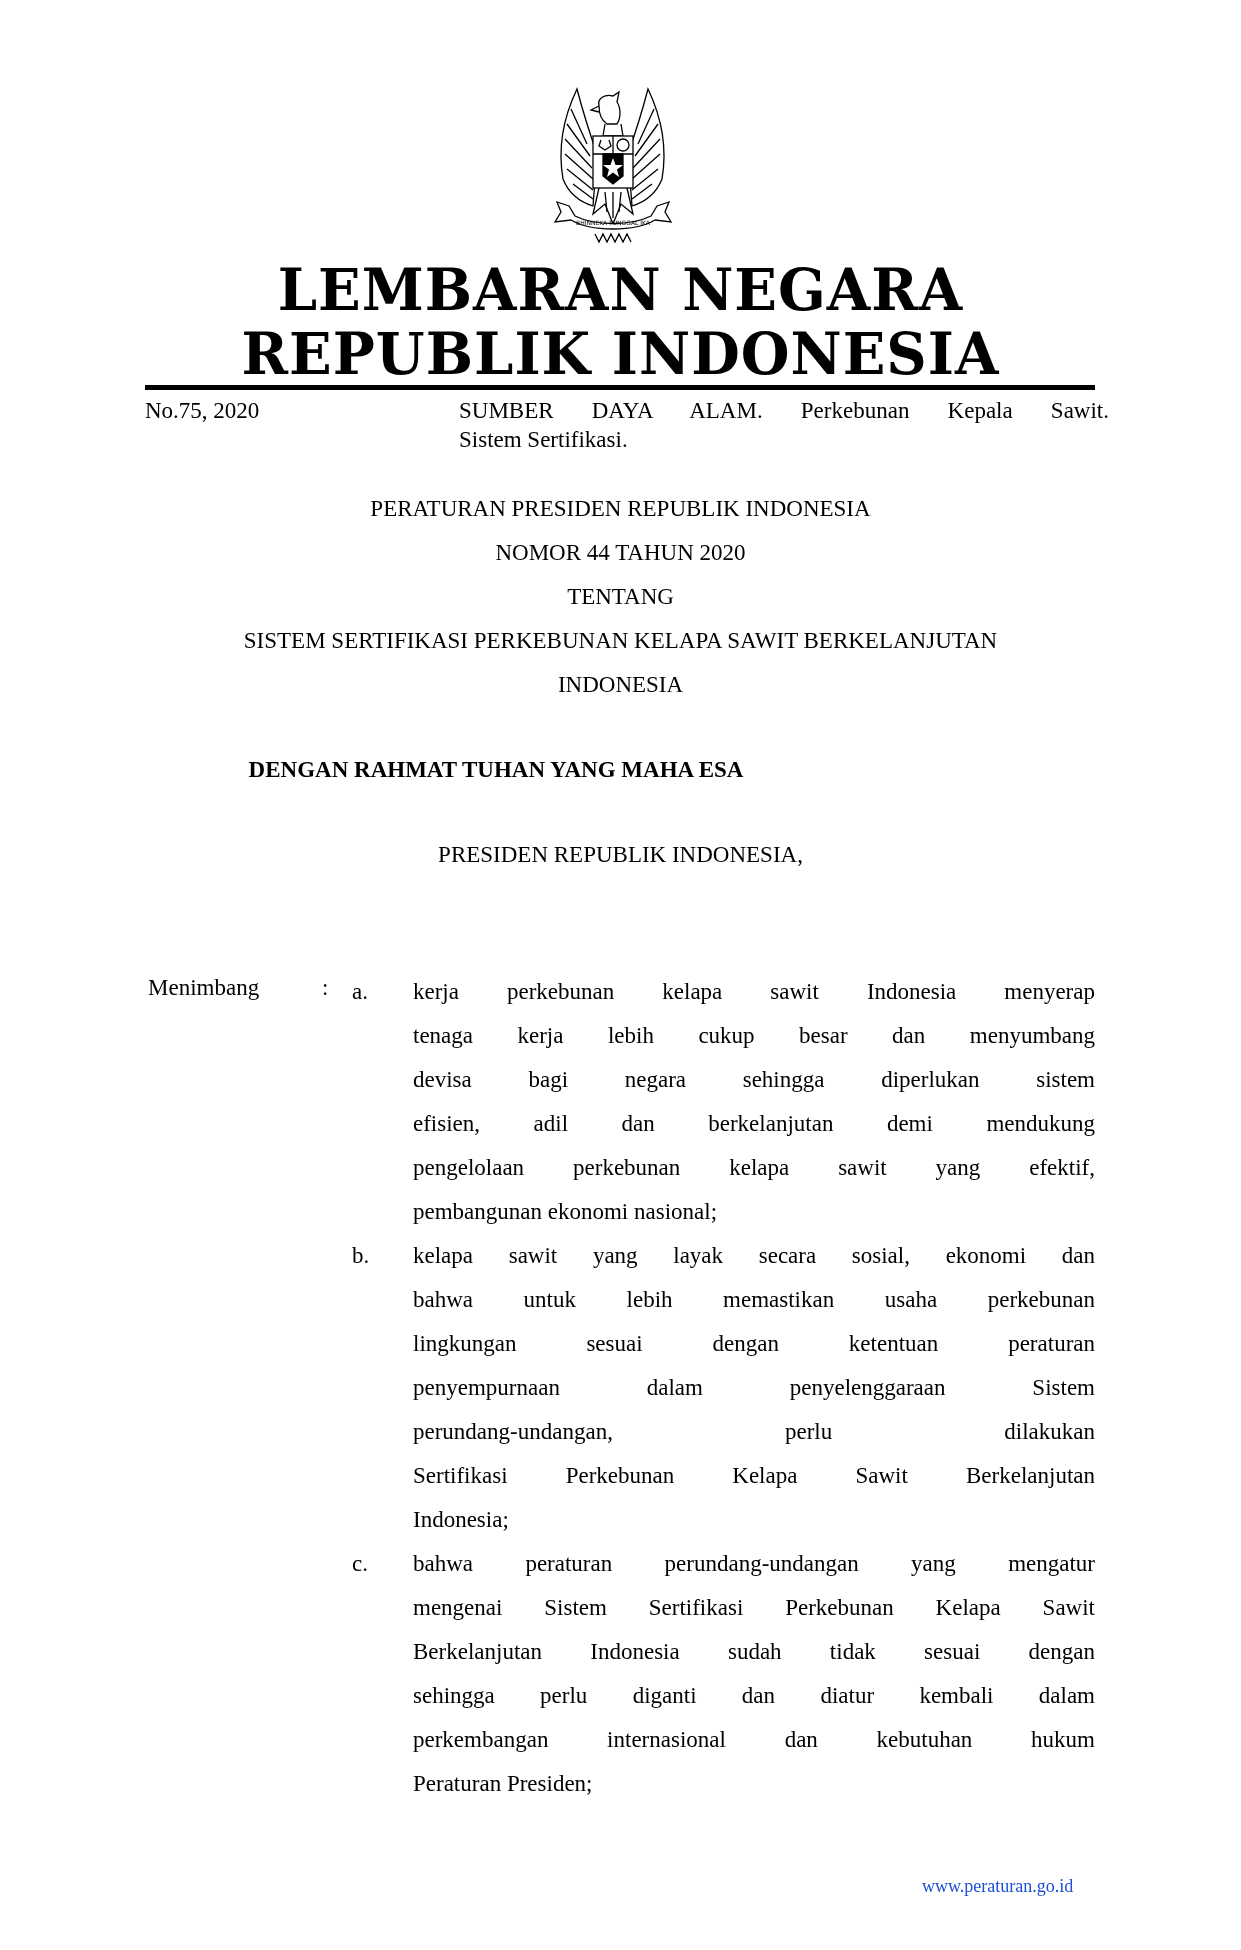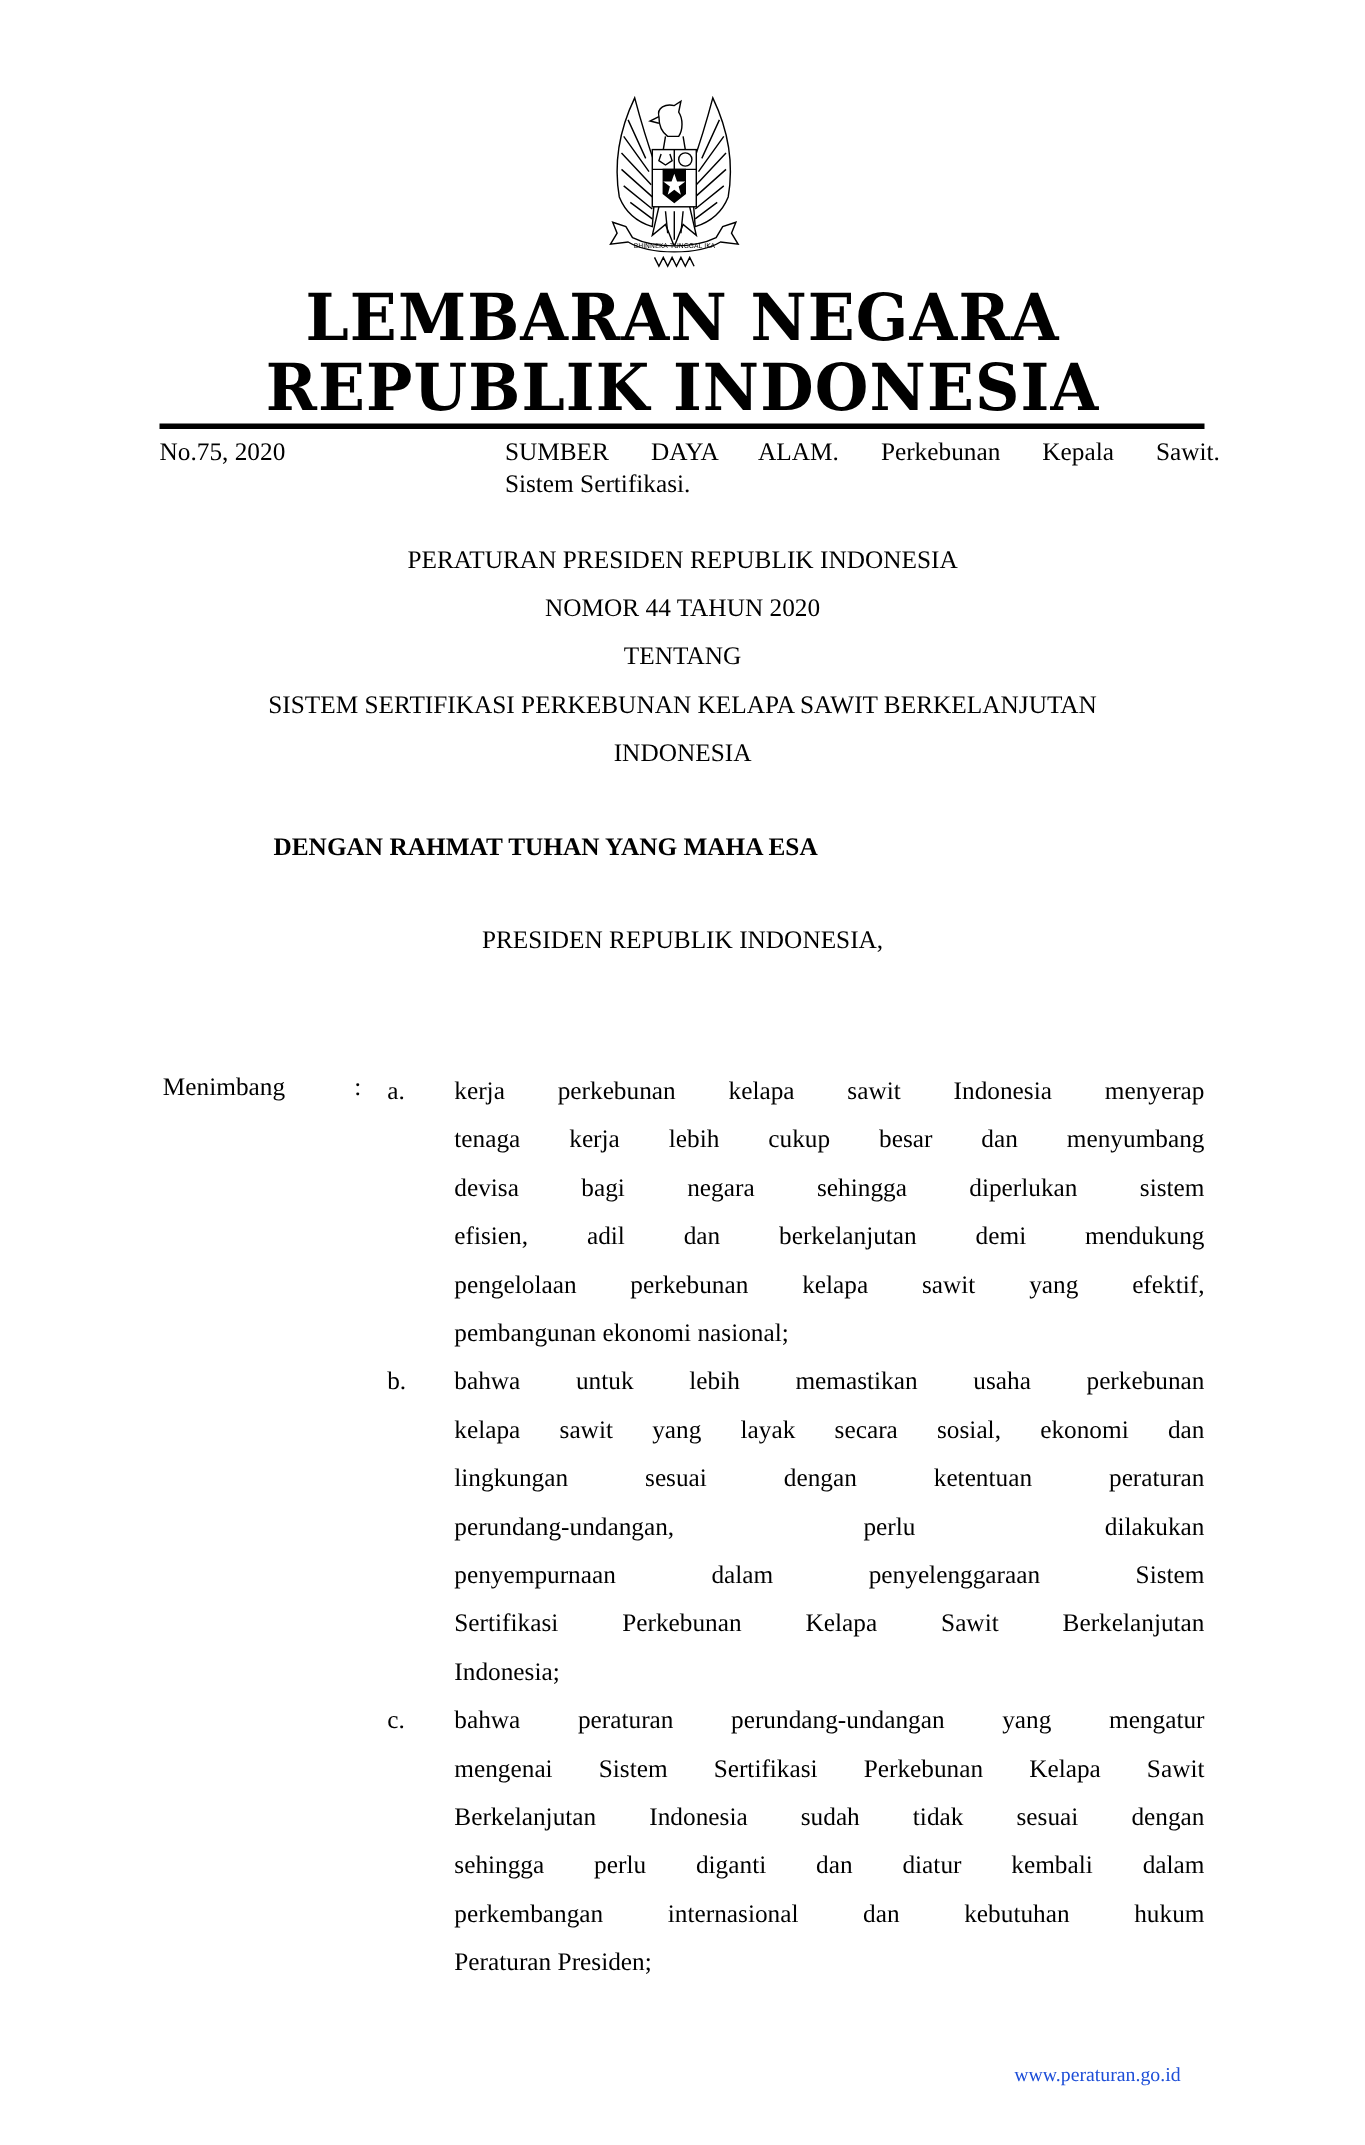--- a/index.html
+++ b/index.html
@@ -97,25 +97,25 @@
         <span class="ln">tenaga kerja lebih cukup besar dan menyumbang</span>
         <span class="ln">devisa bagi negara sehingga diperlukan sistem</span>
         <span class="ln">efisien, adil dan berkelanjutan demi mendukung</span>
         <span class="ln">pengelolaan perkebunan kelapa sawit yang efektif,</span>
         <span class="ln last">pembangunan ekonomi nasional;</span>
       </div>
     </div>
     <div class="item" style="top: 1234px;">
       <div class="marker">b.</div>
       <div class="body">
+        <span class="ln">kelapa sawit yang layak secara sosial, ekonomi dan</span>
         <span class="ln">bahwa untuk lebih memastikan usaha perkebunan</span>
-        <span class="ln">kelapa sawit yang layak secara sosial, ekonomi dan</span>
         <span class="ln">lingkungan sesuai dengan ketentuan peraturan</span>
+        <span class="ln">penyempurnaan dalam penyelenggaraan Sistem</span>
         <span class="ln">perundang-undangan, perlu dilakukan</span>
-        <span class="ln">penyempurnaan dalam penyelenggaraan Sistem</span>
         <span class="ln">Sertifikasi Perkebunan Kelapa Sawit Berkelanjutan</span>
         <span class="ln last">Indonesia;</span>
       </div>
     </div>
     <div class="item" style="top: 1542px;">
       <div class="marker">c.</div>
       <div class="body">
         <span class="ln">bahwa peraturan perundang-undangan yang mengatur</span>
         <span class="ln">mengenai Sistem Sertifikasi Perkebunan Kelapa Sawit</span>
         <span class="ln">Berkelanjutan Indonesia sudah tidak sesuai dengan</span>

